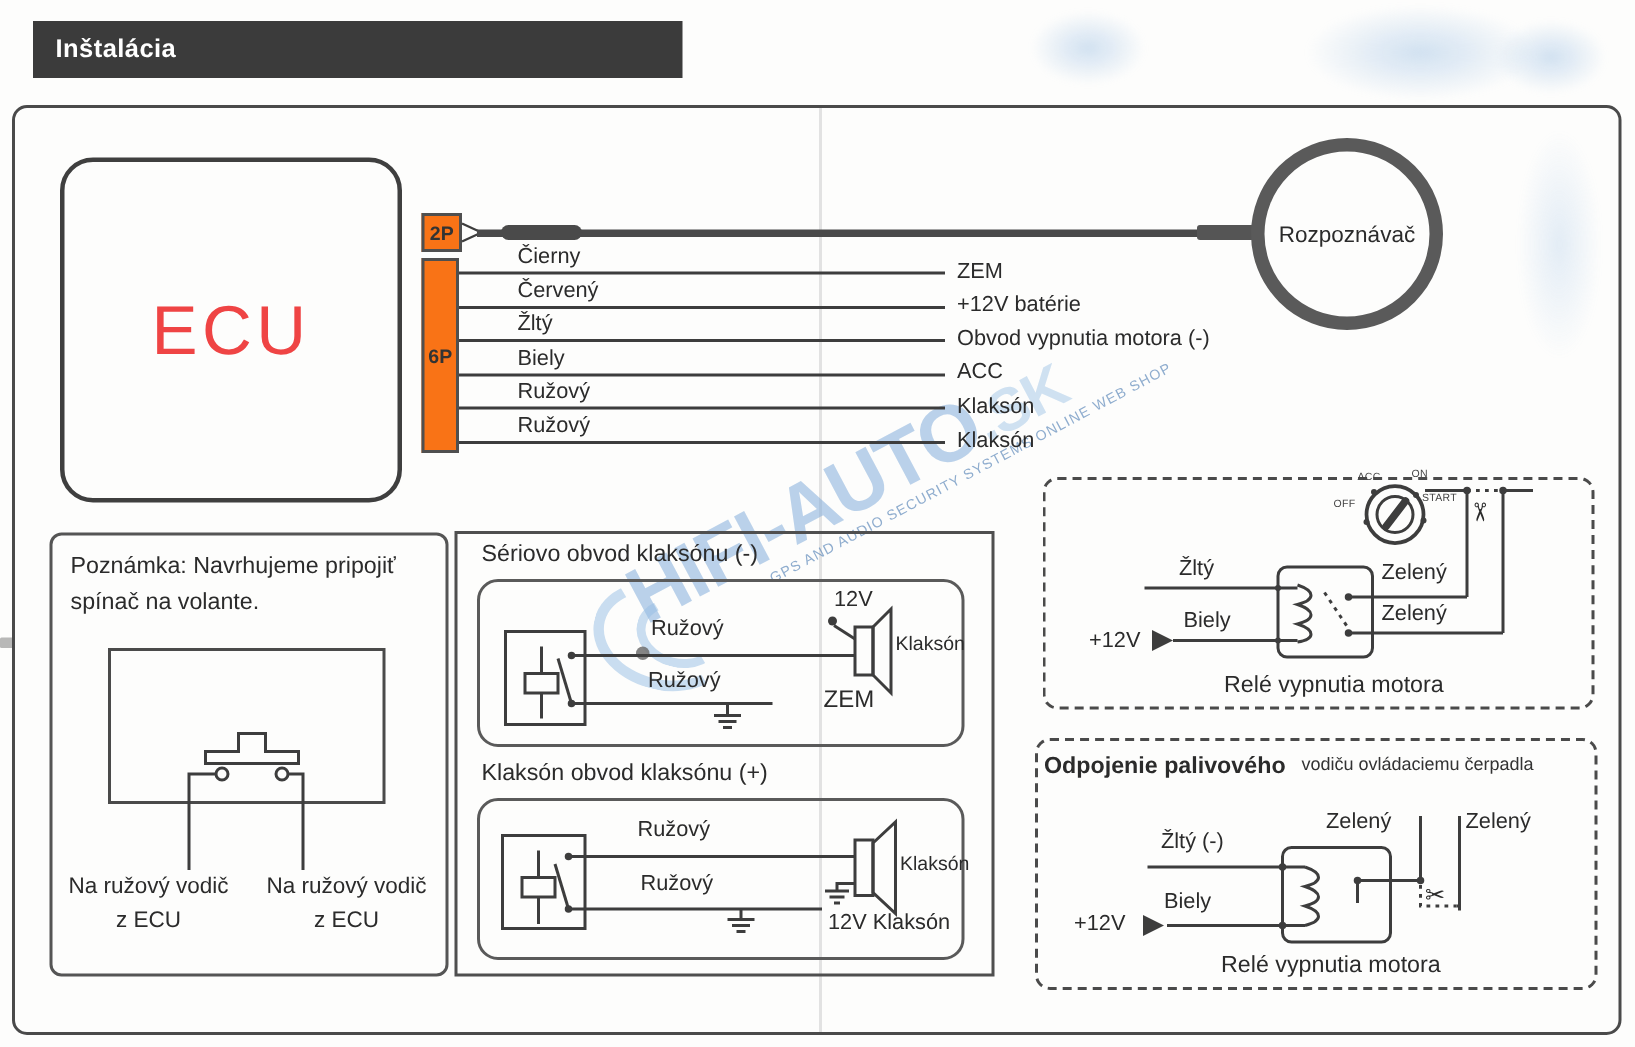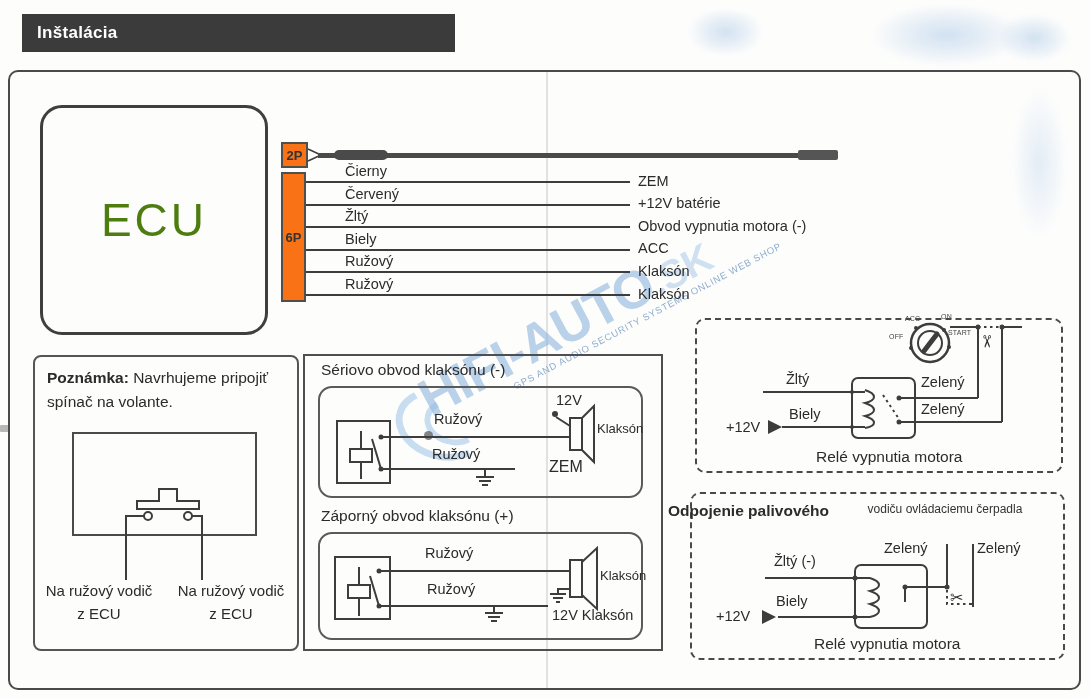--- a/index.html
+++ b/index.html
@@ -6,21 +6,21 @@
   .page{position:relative;width:1090px;height:698px;background:#fdfdfc;overflow:hidden;
         font-family:"Liberation Sans",sans-serif;color:#2b2b2b;}
   .abs{position:absolute;}
   .titlebar{position:absolute;left:22px;top:14px;width:433px;height:38px;background:#3b3b3b;
             color:#fff;font-weight:bold;font-size:17px;line-height:38px;padding-left:15px;
             box-sizing:border-box;letter-spacing:.3px;}
   .mainborder{position:absolute;left:8px;top:70px;width:1073px;height:620px;
               border:2px solid #4a4a4a;border-radius:10px;box-sizing:border-box;background:transparent;}
   .ecubox{position:absolute;left:40px;top:105px;width:228px;height:230px;border:3px solid #3f3f3f;
           border-radius:22px;box-sizing:border-box;display:flex;align-items:center;justify-content:center;}
-  .ecubox span{font-size:46px;color:#4d7c0f;letter-spacing:3px;}
+  .ecubox span{font-size:46px;color:#ef4444;letter-spacing:3px;}
   .conn{position:absolute;background:#f97316;border:2px solid #4f4f4f;box-sizing:border-box;
         display:flex;align-items:center;justify-content:center;font-weight:bold;font-size:13px;color:#333;}
   .hline{position:absolute;height:2px;background:#3d3d3d;}
   .lbl{position:absolute;font-size:14.5px;color:#2b2b2b;white-space:nowrap;}
   .lbl.sm{font-size:13px;}
   .lbl.b{font-weight:bold;font-size:15.5px;}
   .circlering{position:absolute;left:834px;top:92px;width:128px;height:128px;border:9px solid #5a5a5a;
               border-radius:50%;box-sizing:border-box;display:flex;align-items:center;justify-content:center;
               background:#fdfdfc;}
   .circlering span{font-size:15px;color:#2b2b2b;}
@@ -87,20 +87,23 @@
     <span>6P</span>
   </div>
 
   <svg style="left:306px;top:144px;" width="20" height="22" viewBox="0 0 20 22">
     <line class="s" x1="2" y1="5" x2="15" y2="11" style="stroke-width:1.5"></line>
     <line class="s" x1="2" y1="17" x2="15" y2="11" style="stroke-width:1.5"></line>
   </svg>
   <div class="abs" style="left:318px;top:153px;width:487px;height:5px;background:#4a4a4a;"></div>
   <div class="abs" style="left:334px;top:150px;width:54px;height:10px;background:#4a4a4a;border-radius:5px;"></div>
   <div class="abs" style="left:798px;top:150px;width:40px;height:10px;background:#555;border-radius:2px;"></div>
+  <div class="circlering">
+    <span>Rozpoznávač</span>
+  </div>
 
   <div class="hline" style="left:306px;top:181px;width:324px;"></div>
   <div class="hline" style="left:306px;top:204px;width:324px;"></div>
   <div class="hline" style="left:306px;top:226px;width:324px;"></div>
   <div class="hline" style="left:306px;top:249px;width:324px;"></div>
   <div class="hline" style="left:306px;top:271px;width:324px;"></div>
   <div class="hline" style="left:306px;top:294px;width:324px;"></div>
 
   <span class="lbl" style="left:345px;top:163px;text-align:center;">Čierny</span>
   <span class="lbl" style="left:345px;top:186px;">Červený</span>
@@ -111,21 +114,21 @@
 
   <span class="lbl" style="left:638px;top:173px;">ZEM</span>
   <span class="lbl" style="left:638px;top:195px;">+12V batérie</span>
   <span class="lbl" style="left:638px;top:218px;">Obvod vypnutia motora (-)</span>
   <span class="lbl" style="left:638px;top:240px;">ACC</span>
   <span class="lbl" style="left:638px;top:263px;">Klaksón</span>
   <span class="lbl" style="left:638px;top:286px;">Klaksón</span>
 
   <div class="notebox"></div>
   <div class="abs" style="left:47px;top:366px;width:240px;font-size:15.5px;line-height:1.55;">
-    <span style="font-weight:bold;">Poznámka:</span><span> Navrhujeme pripojiť spínač na volante.</span>
+    <span style="font-weight:normal;">Poznámka:</span><span> Navrhujeme pripojiť spínač na volante.</span>
   </div>
   <div class="innerrect" style="left:72px;top:432px;width:185px;height:104px;"></div>
   <svg style="left:100px;top:486px;" width="150" height="94" viewBox="0 0 150 94">
     <path class="s" d="M59,15 L59,3 L77,3 L77,15 L99,15 L99,23 L37,23 L37,15 Z"></path>
     <circle class="s" cx="48" cy="30" r="4"></circle>
     <circle class="s" cx="88" cy="30" r="4"></circle>
     <polyline class="s" points="44,30 26,30 26,94"></polyline>
     <polyline class="s" points="92,30 102,30 102,94"></polyline>
   </svg>
   <div class="abs" style="left:40px;top:580px;width:118px;text-align:center;font-size:15px;line-height:1.5;">Na ružový vodič z ECU</div>
@@ -156,21 +159,21 @@
     </g>
     <circle class="f" cx="237" cy="28" r="3"></circle>
     <line class="s" x1="238" y1="31" x2="252" y2="40"></line>
   </svg>
   <span class="lbl" style="left:434px;top:411px;">Ružový</span>
   <span class="lbl" style="left:432px;top:446px;">Ružový</span>
   <span class="lbl" style="left:556px;top:392px;">12V</span>
   <span class="lbl sm" style="left:597px;top:421px;">Klaksón</span>
   <span class="lbl" style="left:549px;top:458px;font-size:16px;">ZEM</span>
 
-  <span class="cap" style="left:321px;top:507px;">Záporný obvod klaksónu (+)</span>
+  <span class="cap" style="left:321px;top:507px;">Klaksón obvod klaksónu (+)</span>
   <div class="roundpanel" style="left:318px;top:532px;width:325px;height:108px;"></div>
   <svg style="left:318px;top:532px;" width="325" height="108" viewBox="0 0 325 108">
     <rect class="s" x="17" y="25" width="55" height="62"></rect>
     <rect class="s" x="30" y="53" width="22" height="13"></rect>
     <line class="s" x1="41" y1="35" x2="41" y2="53"></line>
     <line class="s" x1="41" y1="66" x2="41" y2="84"></line>
     <line class="s" x1="61" y1="74" x2="52" y2="44"></line>
     <circle class="f" cx="61" cy="39" r="2.5"></circle>
       <circle class="f" cx="61" cy="74" r="2.5"></circle>
     <line class="s" x1="61" y1="39" x2="252" y2="39"></line>
@@ -234,21 +237,21 @@
   <span class="tiny" style="left:948px;top:329px;">START</span>
   <span class="scissors" style="left:979px;top:333px;transform:rotate(90deg);">✂</span>
   <span class="lbl" style="left:786px;top:371px;">Žltý</span>
   <span class="lbl" style="left:789px;top:406px;">Biely</span>
   <span class="lbl" style="left:726px;top:419px;">+12V</span>
   <span class="lbl" style="left:921px;top:374px;">Zelený</span>
   <span class="lbl" style="left:921px;top:401px;">Zelený</span>
   <span class="cap" style="left:816px;top:448px;">Relé vypnutia motora</span>
 
   <div class="dashbox" style="left:690px;top:492px;width:375px;height:168px;"></div>
-  <div class="abs" style="left:668px;top:500px;font-weight:bold;font-size:15.5px;line-height:1.45;">
+  <div class="abs" style="left:696px;top:500px;font-weight:bold;font-size:15.5px;line-height:1.45;">
     <span style="display:block;">Odpojenie palivového</span>
   </div>
   <div class="abs" style="left:856px;top:501px;width:178px;text-align:center;font-size:12px;line-height:1.45;color:#333;">
     <span style="display:block;">vodiču ovládaciemu čerpadla</span>
   </div>
   <svg style="left:690px;top:492px;" width="375" height="168" viewBox="0 0 375 168">
     <line class="s" x1="257" y1="52" x2="257" y2="95"></line>
     <line class="s" x1="283" y1="52" x2="283" y2="115"></line>
     <rect class="s" x="165" y="73" width="72" height="63" rx="6"></rect>
     <path class="s" d="M180,86 c12,4 12,10 0,13 c12,4 12,10 0,13 c12,4 12,10 0,13"></path>

